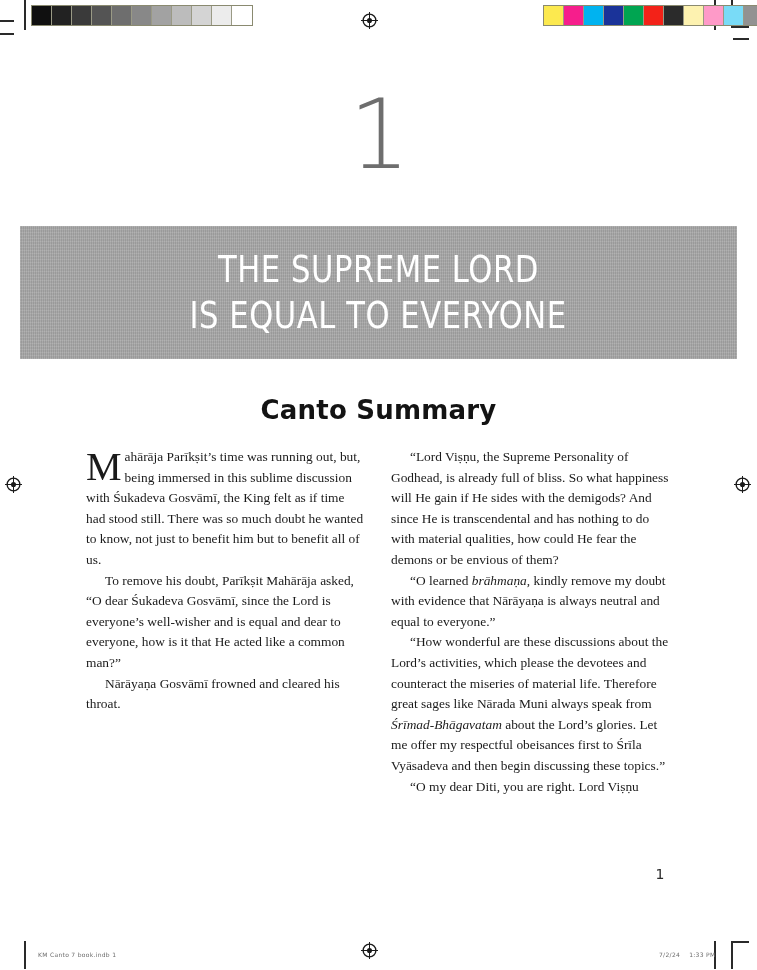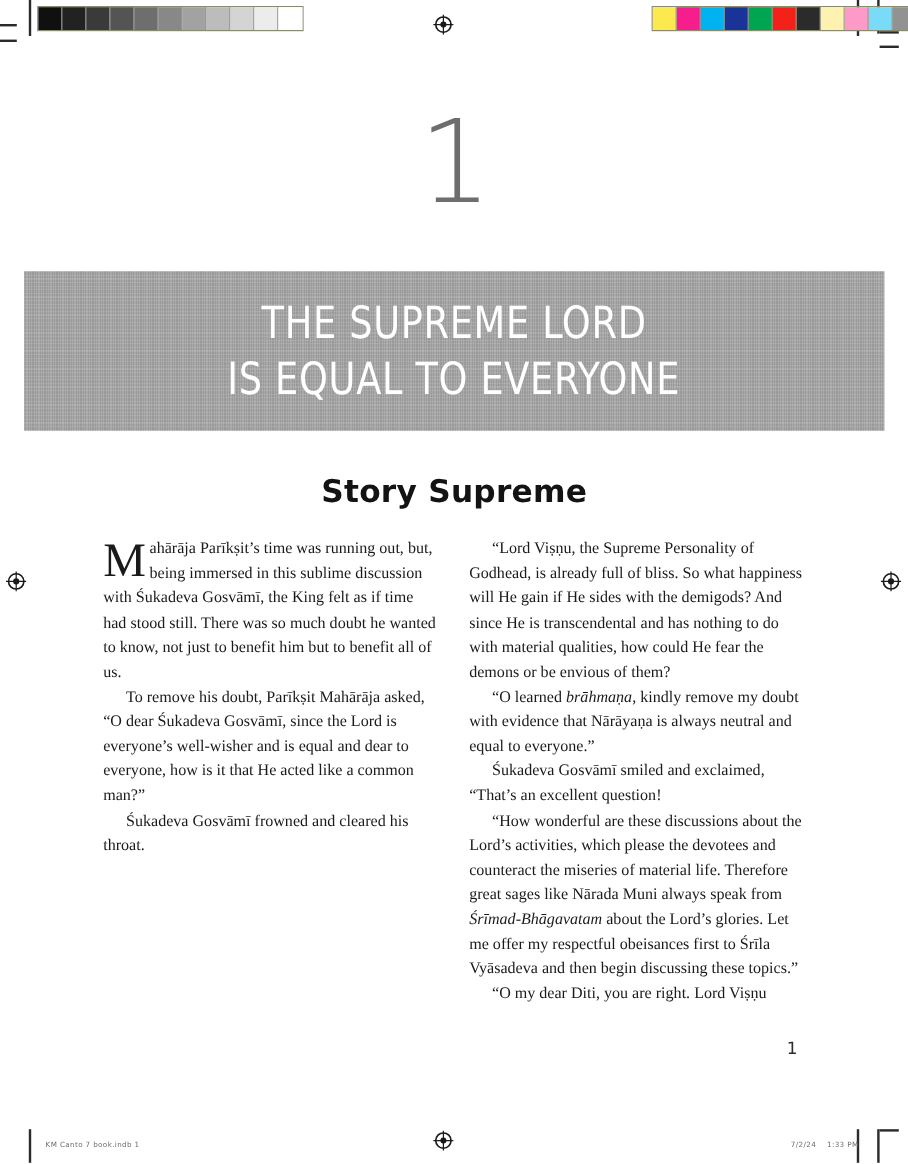--- a/index.html
+++ b/index.html
@@ -248,34 +248,33 @@
     <div class="swatch" style="background: rgb(146, 146, 146);"></div>
   </div>
 
 <div id="chapter-number">1</div>
 
 <div id="title-banner">
   <div class="line">THE SUPREME LORD</div>
   <div class="line">IS EQUAL TO EVERYONE</div>
 </div>
 
-<div id="story-summary">Story Supreme</div>
+<div id="story-summary">Canto Summary</div>
 
 <div id="body-columns">
 
   <div class="column">
     <p class="dropcap-para"><span class="dropcap">M</span><span>ahārāja Parīkṣit’s time was running out, but, being immersed in this sublime discussion with Śukadeva Gosvāmī, the King felt as if time had stood still. There was so much doubt he wanted to know, not just to benefit him but to benefit all of us.</span></p>
     <p>To remove his doubt, Parīkṣit Mahārāja asked, “O dear Śukadeva Gosvāmī, since the Lord is everyone’s well-wisher and is equal and dear to everyone, how is it that He acted like a common man?”</p>
-    <p>Śukadeva Gosvāmī frowned and cleared his throat.</p>
+    <p>Nārāyaṇa Gosvāmī frowned and cleared his throat.</p>
   </div>
 
   <div class="column">
     <p>“Lord Viṣṇu, the Supreme Personality of Godhead, is already full of bliss. So what happiness will He gain if He sides with the demigods? And since He is transcendental and has nothing to do with material qualities, how could He fear the demons or be envious of them?</p>
     <p><span>“O learned </span><i>brāhmaṇa</i><span>, kindly remove my doubt with evidence that Nārāyaṇa is always neutral and equal to everyone.”</span></p>
-    <p>Śukadeva Gosvāmī smiled and exclaimed, “That’s an excellent question!</p>
     <p><span>“How wonderful are these discussions about the Lord’s activities, which please the devotees and counteract the miseries of material life. Therefore great sages like Nārada Muni always speak from </span><i>Śrīmad-Bhāgavatam</i><span> about the Lord’s glories. Let me offer my respectful obeisances first to Śrīla Vyāsadeva and then begin discussing these topics.”</span></p>
     <p>“O my dear Diti, you are right. Lord Viṣṇu</p>
   </div>
 
 </div>
 
 <div id="folio">1</div>
 
 <div class="slug" id="slug-left">KM Canto 7 book.indb   1</div>
 <div class="slug" id="slug-right">

